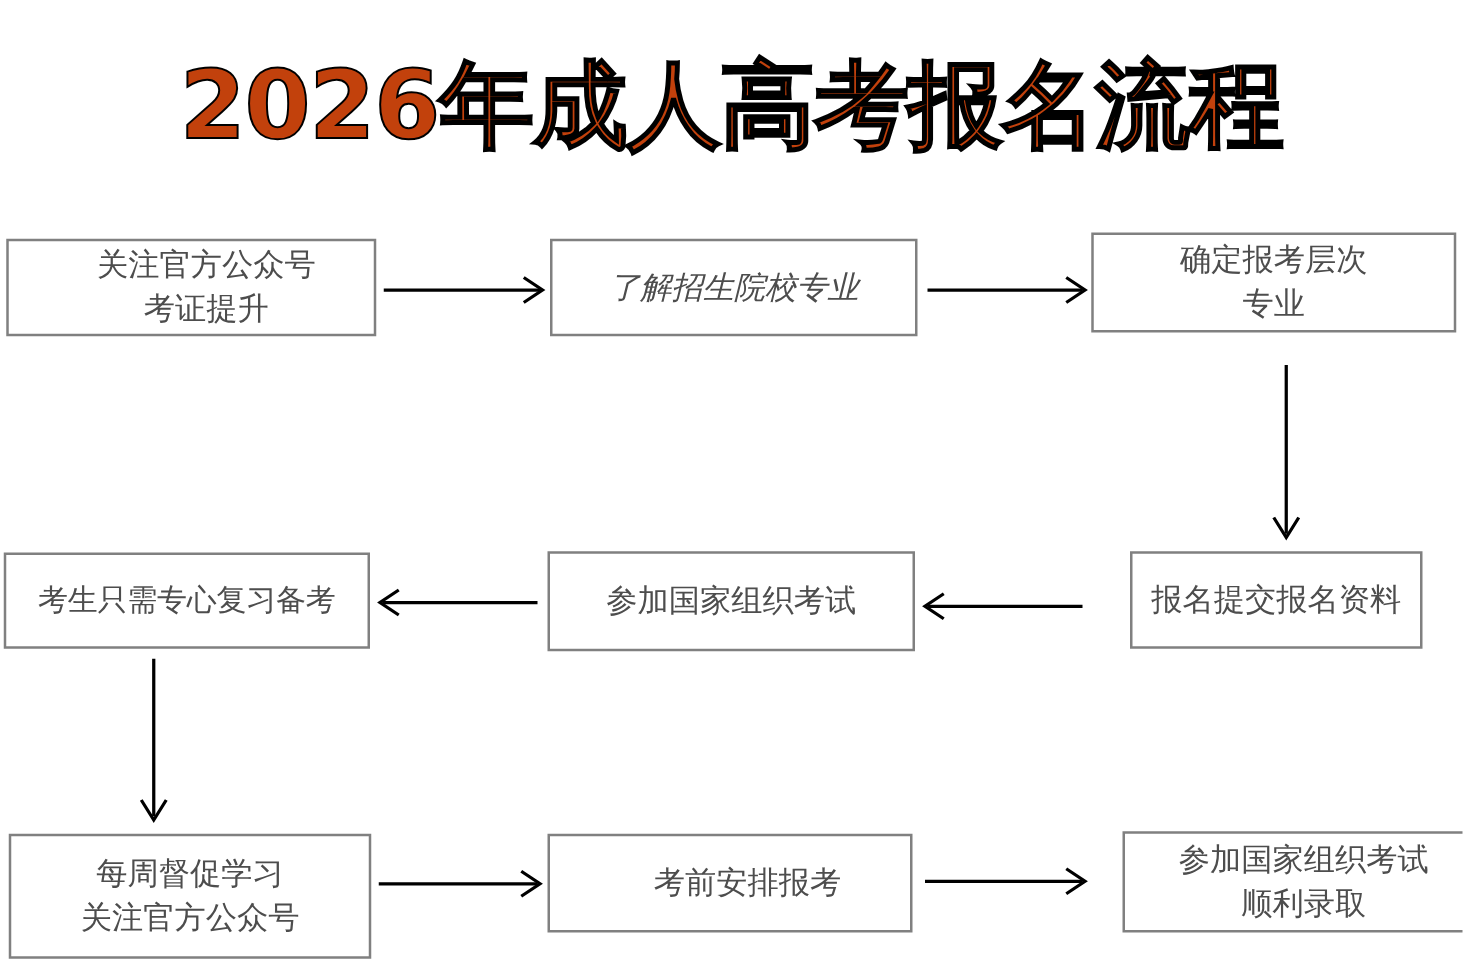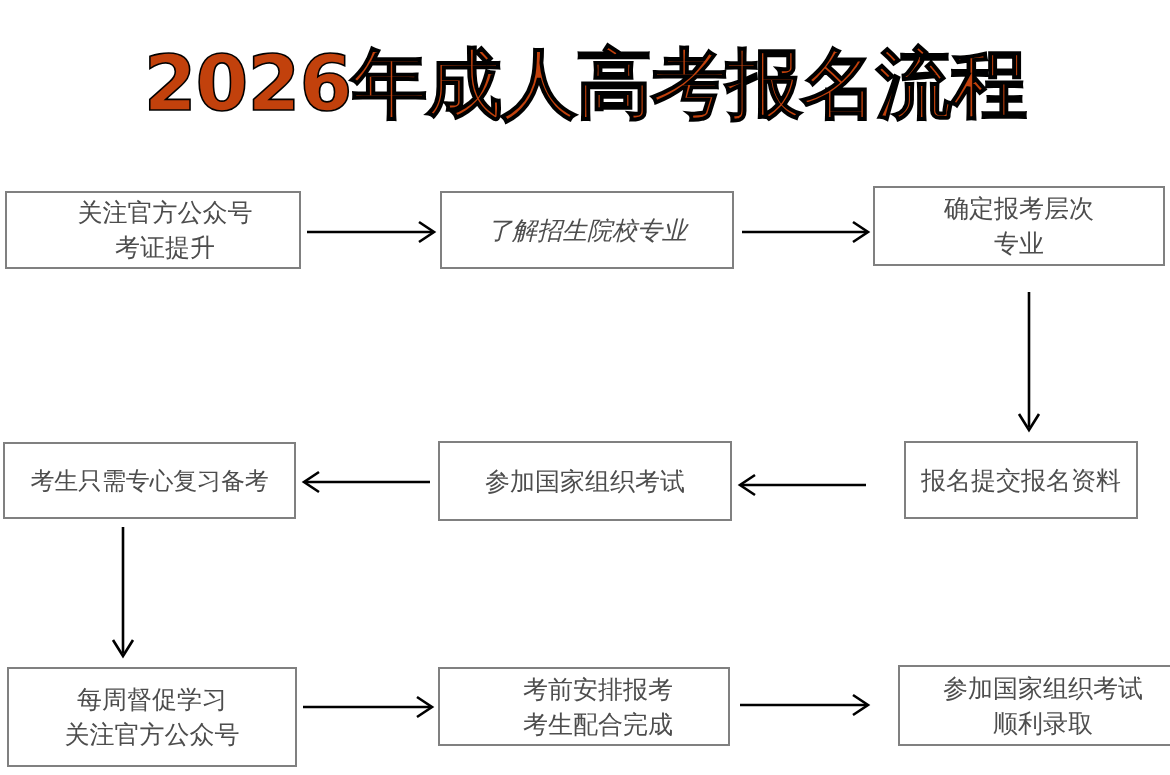--- a/index.html
+++ b/index.html
@@ -173,21 +173,20 @@
     <div class="line">报名提交报名资料</div>
   </div>
 
   <div class="flow-box" id="box-7">
     <div class="line">每周督促学习</div>
     <div class="line">关注官方公众号</div>
   </div>
 
   <div class="flow-box" id="box-8">
     <div class="line">考前安排报考</div>
-    <div class="line">考生配合完成</div>
   </div>
 
   <div class="flow-box" id="box-9">
     <div class="line">参加国家组织考试</div>
     <div class="line">顺利录取</div>
   </div>
 
 </div>
 
 </body></html>

